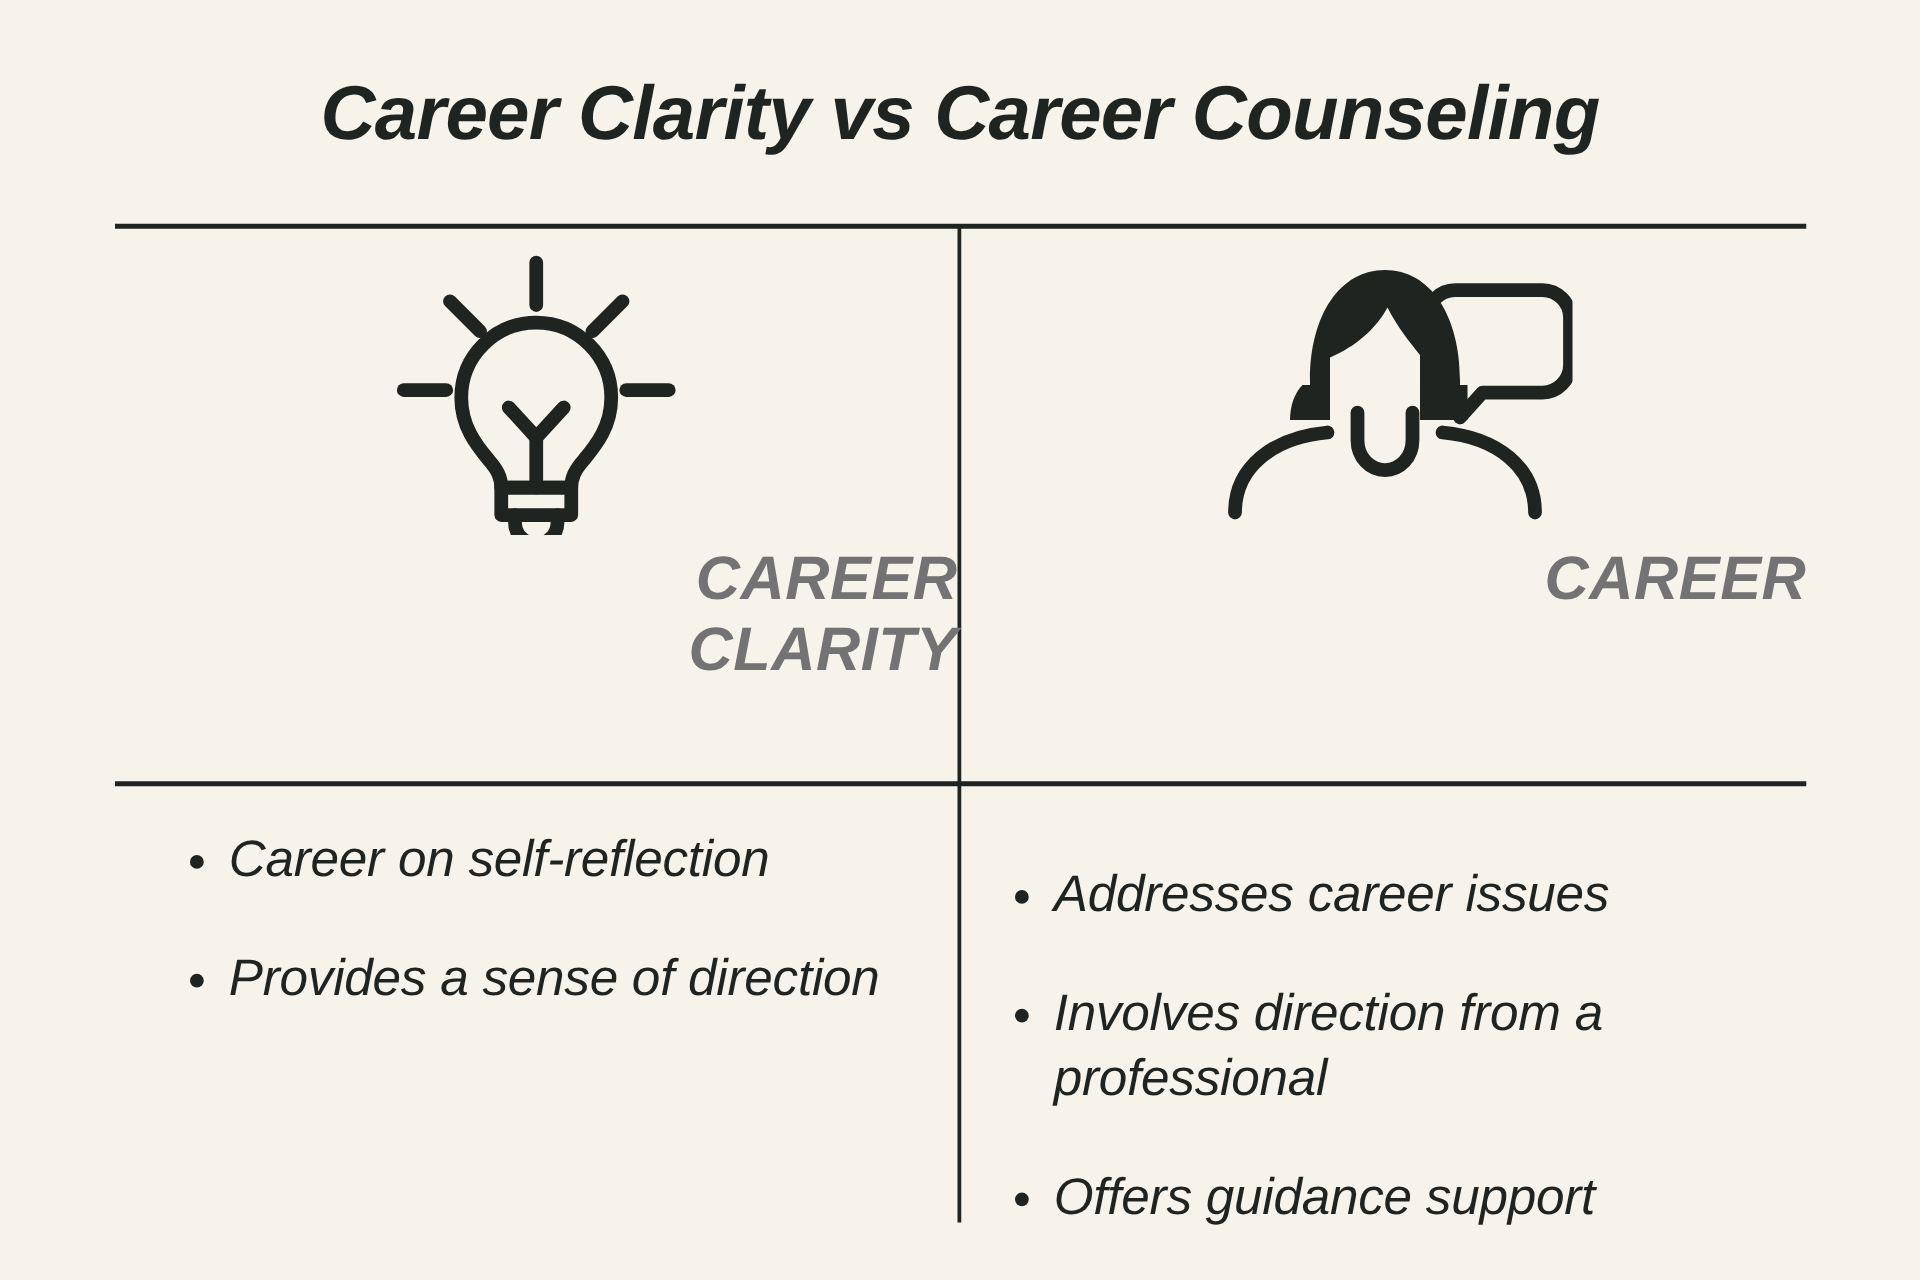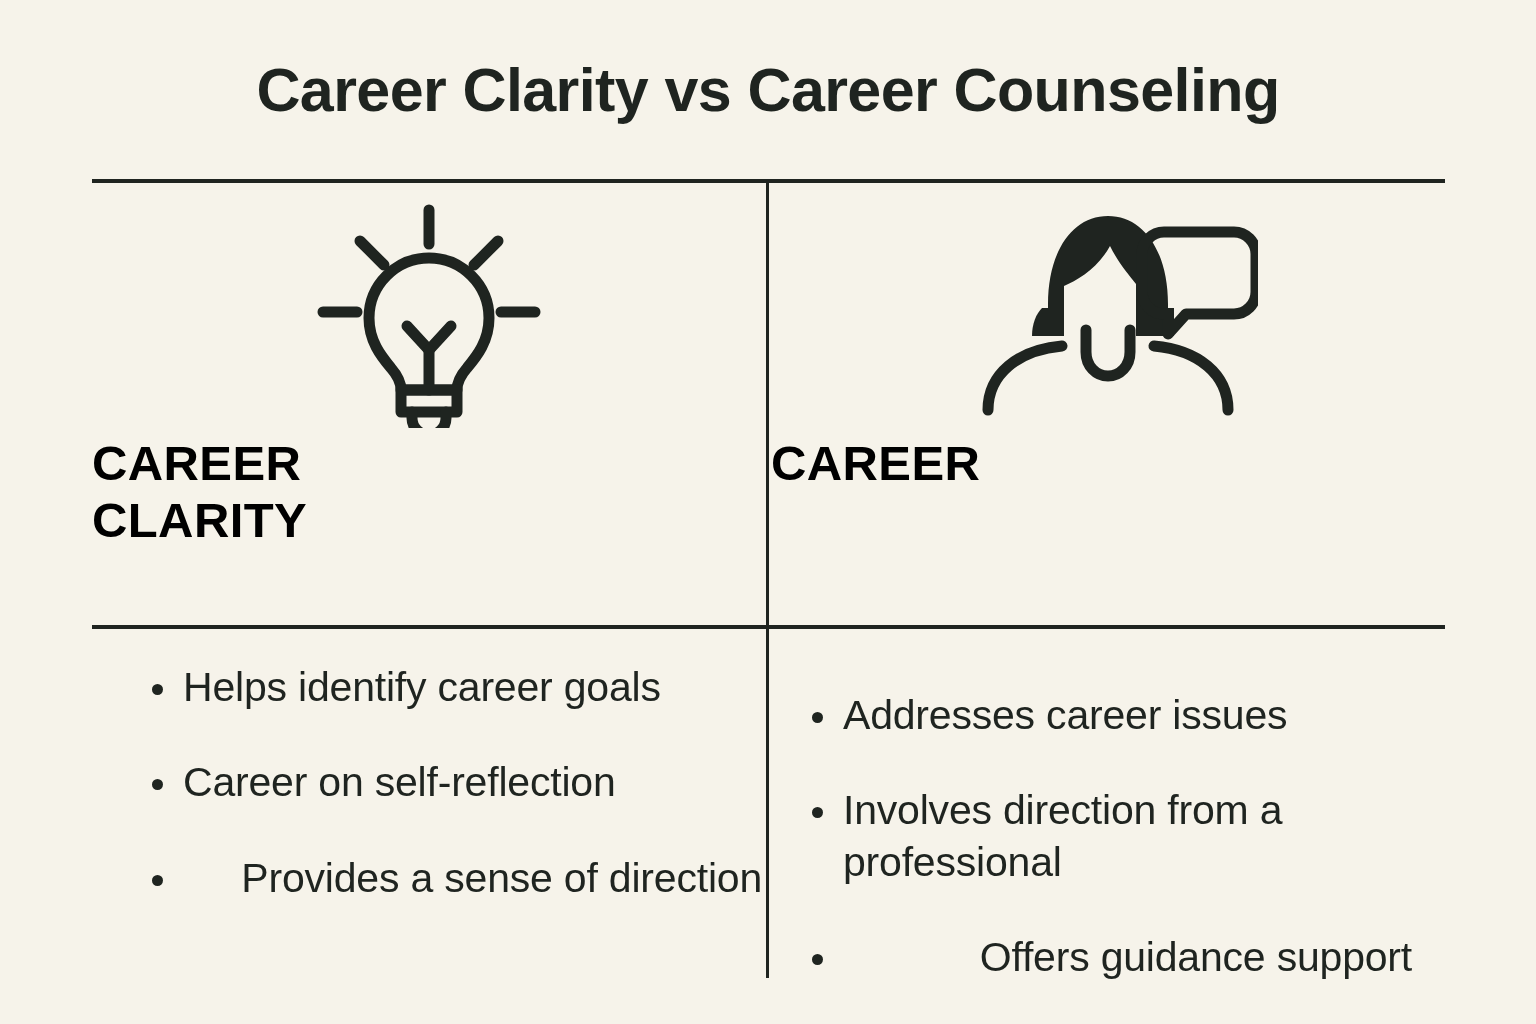--- a/index.html
+++ b/index.html
@@ -13,20 +13,21 @@
     font-family: "Liberation Sans", sans-serif;
     color: #1f2420;
     overflow: hidden;
     position: relative;
   }
   #infographic {
     position: relative;
     width: 1412px;
     height: 1024px;
     background: #f6f3ea;
+    font-style: italic;
   }
 
   
   .title {
     position: absolute;
     left: 0;
     top: 58px;
     width: 1536px;
     text-align: center;
     font-size: 61px;
@@ -67,26 +68,26 @@
 
   .icon-wrap {
     height: 258px;
     display: flex;
     align-items: center;
     justify-content: center;
   }
   .icon-wrap svg { display: block; }
 
   .col-heading {
-    text-align: left;
+    text-align: right;
     font-size: 49px;
     font-weight: bold;
     letter-spacing: 0.4px;
     line-height: 1.17;
-    color: #000000;
+    color: #737373;
     margin-top: -6px;
   }
   .col-heading .line { display: block; }
 
   
   .bullets {
     position: absolute;
     top: 662px;
     list-style: none;
     margin: 0;
@@ -107,21 +108,21 @@
   .bullets li::before {
     content: "";
     position: absolute;
     left: 0;
     top: 22px;
     width: 11px;
     height: 11px;
     border-radius: 50%;
     background: #1f2420;
   }
-  .bullets li:last-child { margin-bottom: 0; text-align: right; }
+  .bullets li:last-child { margin-bottom: 0; }
 </style>
 </head>
 <body>
 
 <div id="infographic">
 
   <div class="title">Career Clarity vs Career Counseling</div>
 
   <div class="hrule top"></div>
   <div class="hrule mid"></div>
@@ -173,21 +174,20 @@
           <path d="M206 36 L 276 36 C 288 36, 298 46, 298 58 L 298 96 C 298 108, 288 118, 276 118 L 228 118 L 210 138 L 210 118 L 206 118 C 194 118, 184 108, 184 96 L 184 58 C 184 46, 194 36, 206 36 Z"></path>
         </g>
       </svg>
     </div>
     <div class="col-heading">
       <span class="line">CAREER</span>
     </div>
   </div>
 
   <ul class="bullets left">
-    <li>Helps identify career goals</li>
     <li>Career on self-reflection</li>
     <li>Provides a sense of direction</li>
   </ul>
 
   <ul class="bullets right">
     <li>Addresses career issues</li>
     <li>Involves direction from a professional</li>
     <li>Offers guidance support</li>
   </ul>
 

